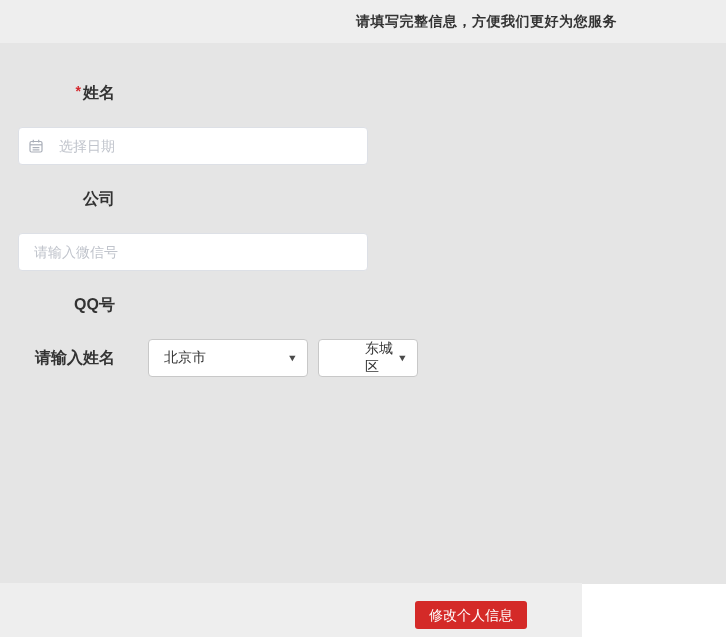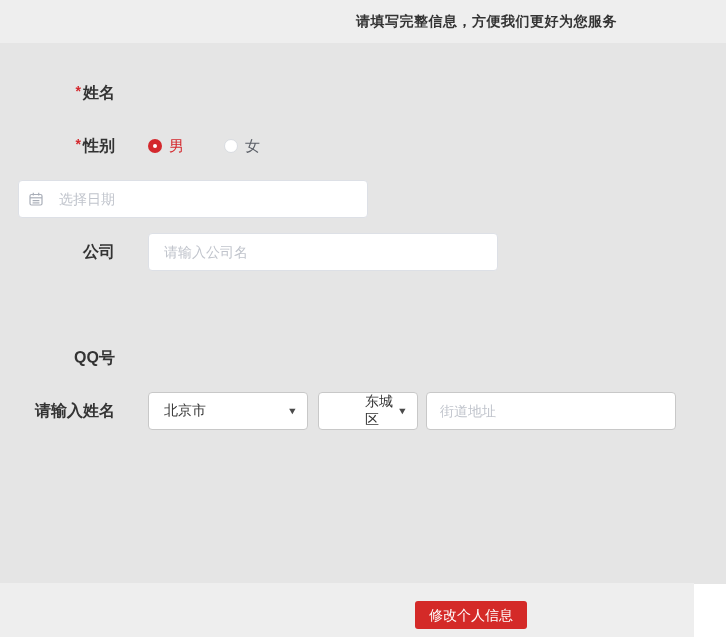--- a/index.html
+++ b/index.html
@@ -124,21 +124,21 @@
     font-size: 14px;
     color: #333;
     outline: none;
     margin-left: 8px;
     font-family: inherit;
   }
   
   .footer {
     position: absolute;
     left: 0; bottom: 0;
-    width: 694px; height: 54px;
+    width: 582px; height: 54px;
     background: #eeeeee;
   }
   .submit-btn {
     position: absolute;
     left: 415px; top: 18px;
     width: 112px; height: 28px;
     background: #d42a28;
     color: #ffffff;
     border: none;
     border-radius: 3px;
@@ -155,80 +155,64 @@
 <div class="topbar">
   <span class="notice">请填写完整信息，方便我们更好为您服务</span>
 </div>
 
 <div class="form-area">
 
   <div class="form-row">
     <div class="form-label"><span class="req">*</span><span>姓名</span></div>
   </div>
 
-  <div class="form-row">
-    <div class="form-label"><span class="req">*</span><span>性别</span></div>
-    <div class="form-control">
-      <div class="radio-group">
-        <span class="radio-item">
-          <span class="radio-dot checked"></span>
-          <span class="radio-label checked">男</span>
-        </span>
-        <span class="radio-item">
-          <span class="radio-dot unchecked"></span>
-          <span class="radio-label unchecked">女</span>
-        </span>
-      </div>
-    </div>
-  </div>
 
   <div class="form-row">
     <div class="form-control">
       <div class="date-wrap">
         <svg class="cal-icon" viewBox="0 0 14 14">
           <rect x="1" y="2.5" width="12" height="10.5" rx="1.5" fill="none" stroke="#a9aeb8" stroke-width="1.2"></rect>
           <line x1="1" y1="5.8" x2="13" y2="5.8" stroke="#a9aeb8" stroke-width="1.2"></line>
           <line x1="4.3" y1="0.8" x2="4.3" y2="3.6" stroke="#a9aeb8" stroke-width="1.2"></line>
           <line x1="9.7" y1="0.8" x2="9.7" y2="3.6" stroke="#a9aeb8" stroke-width="1.2"></line>
           <line x1="3.6" y1="8.6" x2="10.4" y2="8.6" stroke="#a9aeb8" stroke-width="1.2"></line>
           <line x1="3.6" y1="10.9" x2="10.4" y2="10.9" stroke="#a9aeb8" stroke-width="1.2"></line>
         </svg>
         <input class="text-input" type="text" placeholder="选择日期" style="">
       </div>
     </div>
   </div>
 
   <div class="form-row">
     <div class="form-label"><span>公司</span></div>
+  </div>
+
+
+
+  <div class="form-row">
     <div class="form-control">
-      <input class="text-input" type="text" placeholder="请输入公司名" style="">
+      <input class="text-input" type="text" placeholder="请输入微信号" style="">
     </div>
-  </div>
-
-
-
-  <div class="form-row">
   </div>
 
   <div class="form-row">
     <div class="form-label"><span>QQ号</span></div>
   </div>
 
   <div class="form-row">
     <div class="form-label"><span>请输入姓名</span></div>
     <div class="form-control">
       <div class="select-box select-province">
         <span class="sel-value">北京市</span>
         <span class="sel-arrow">▼</span>
       </div>
       <div class="select-box select-district">
         <span class="sel-value">东城区</span>
         <span class="sel-arrow">▼</span>
       </div>
-      <input class="street-input" type="text" placeholder="街道地址" style="">
     </div>
   </div>
 
 </div>
 
 <div class="footer">
   <button class="submit-btn">修改个人信息</button>
 </div>
 
 </body></html>

